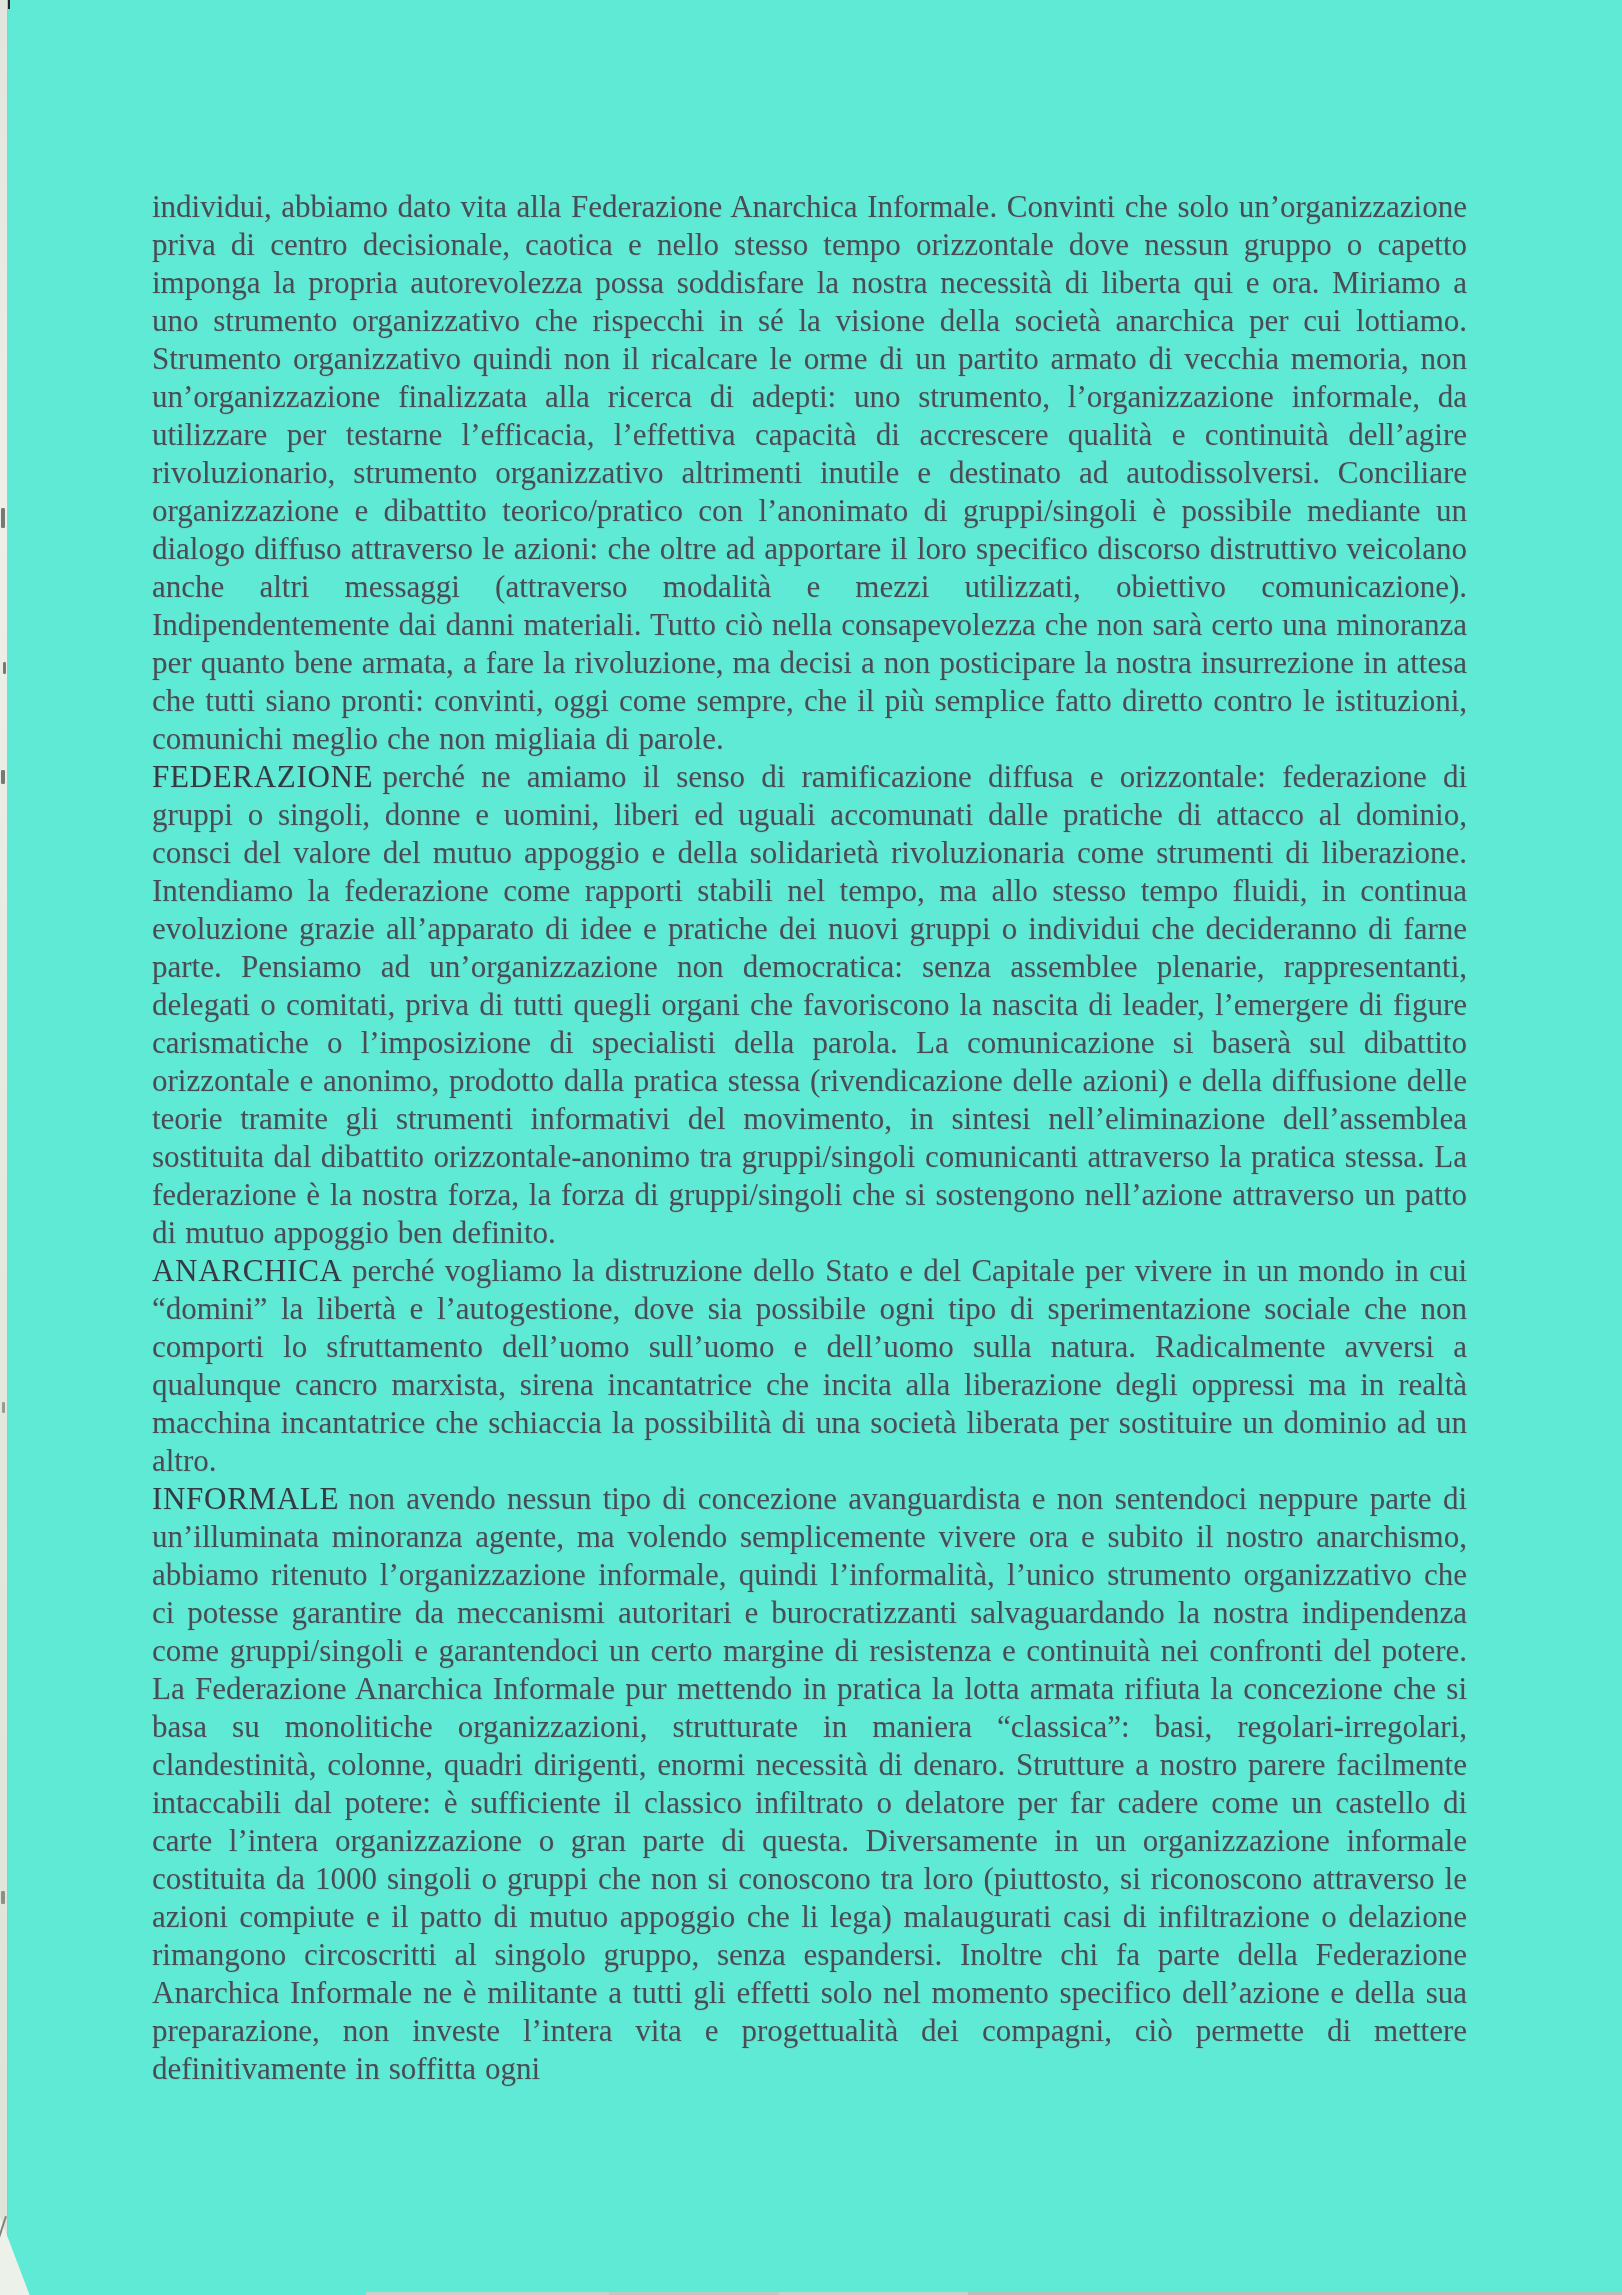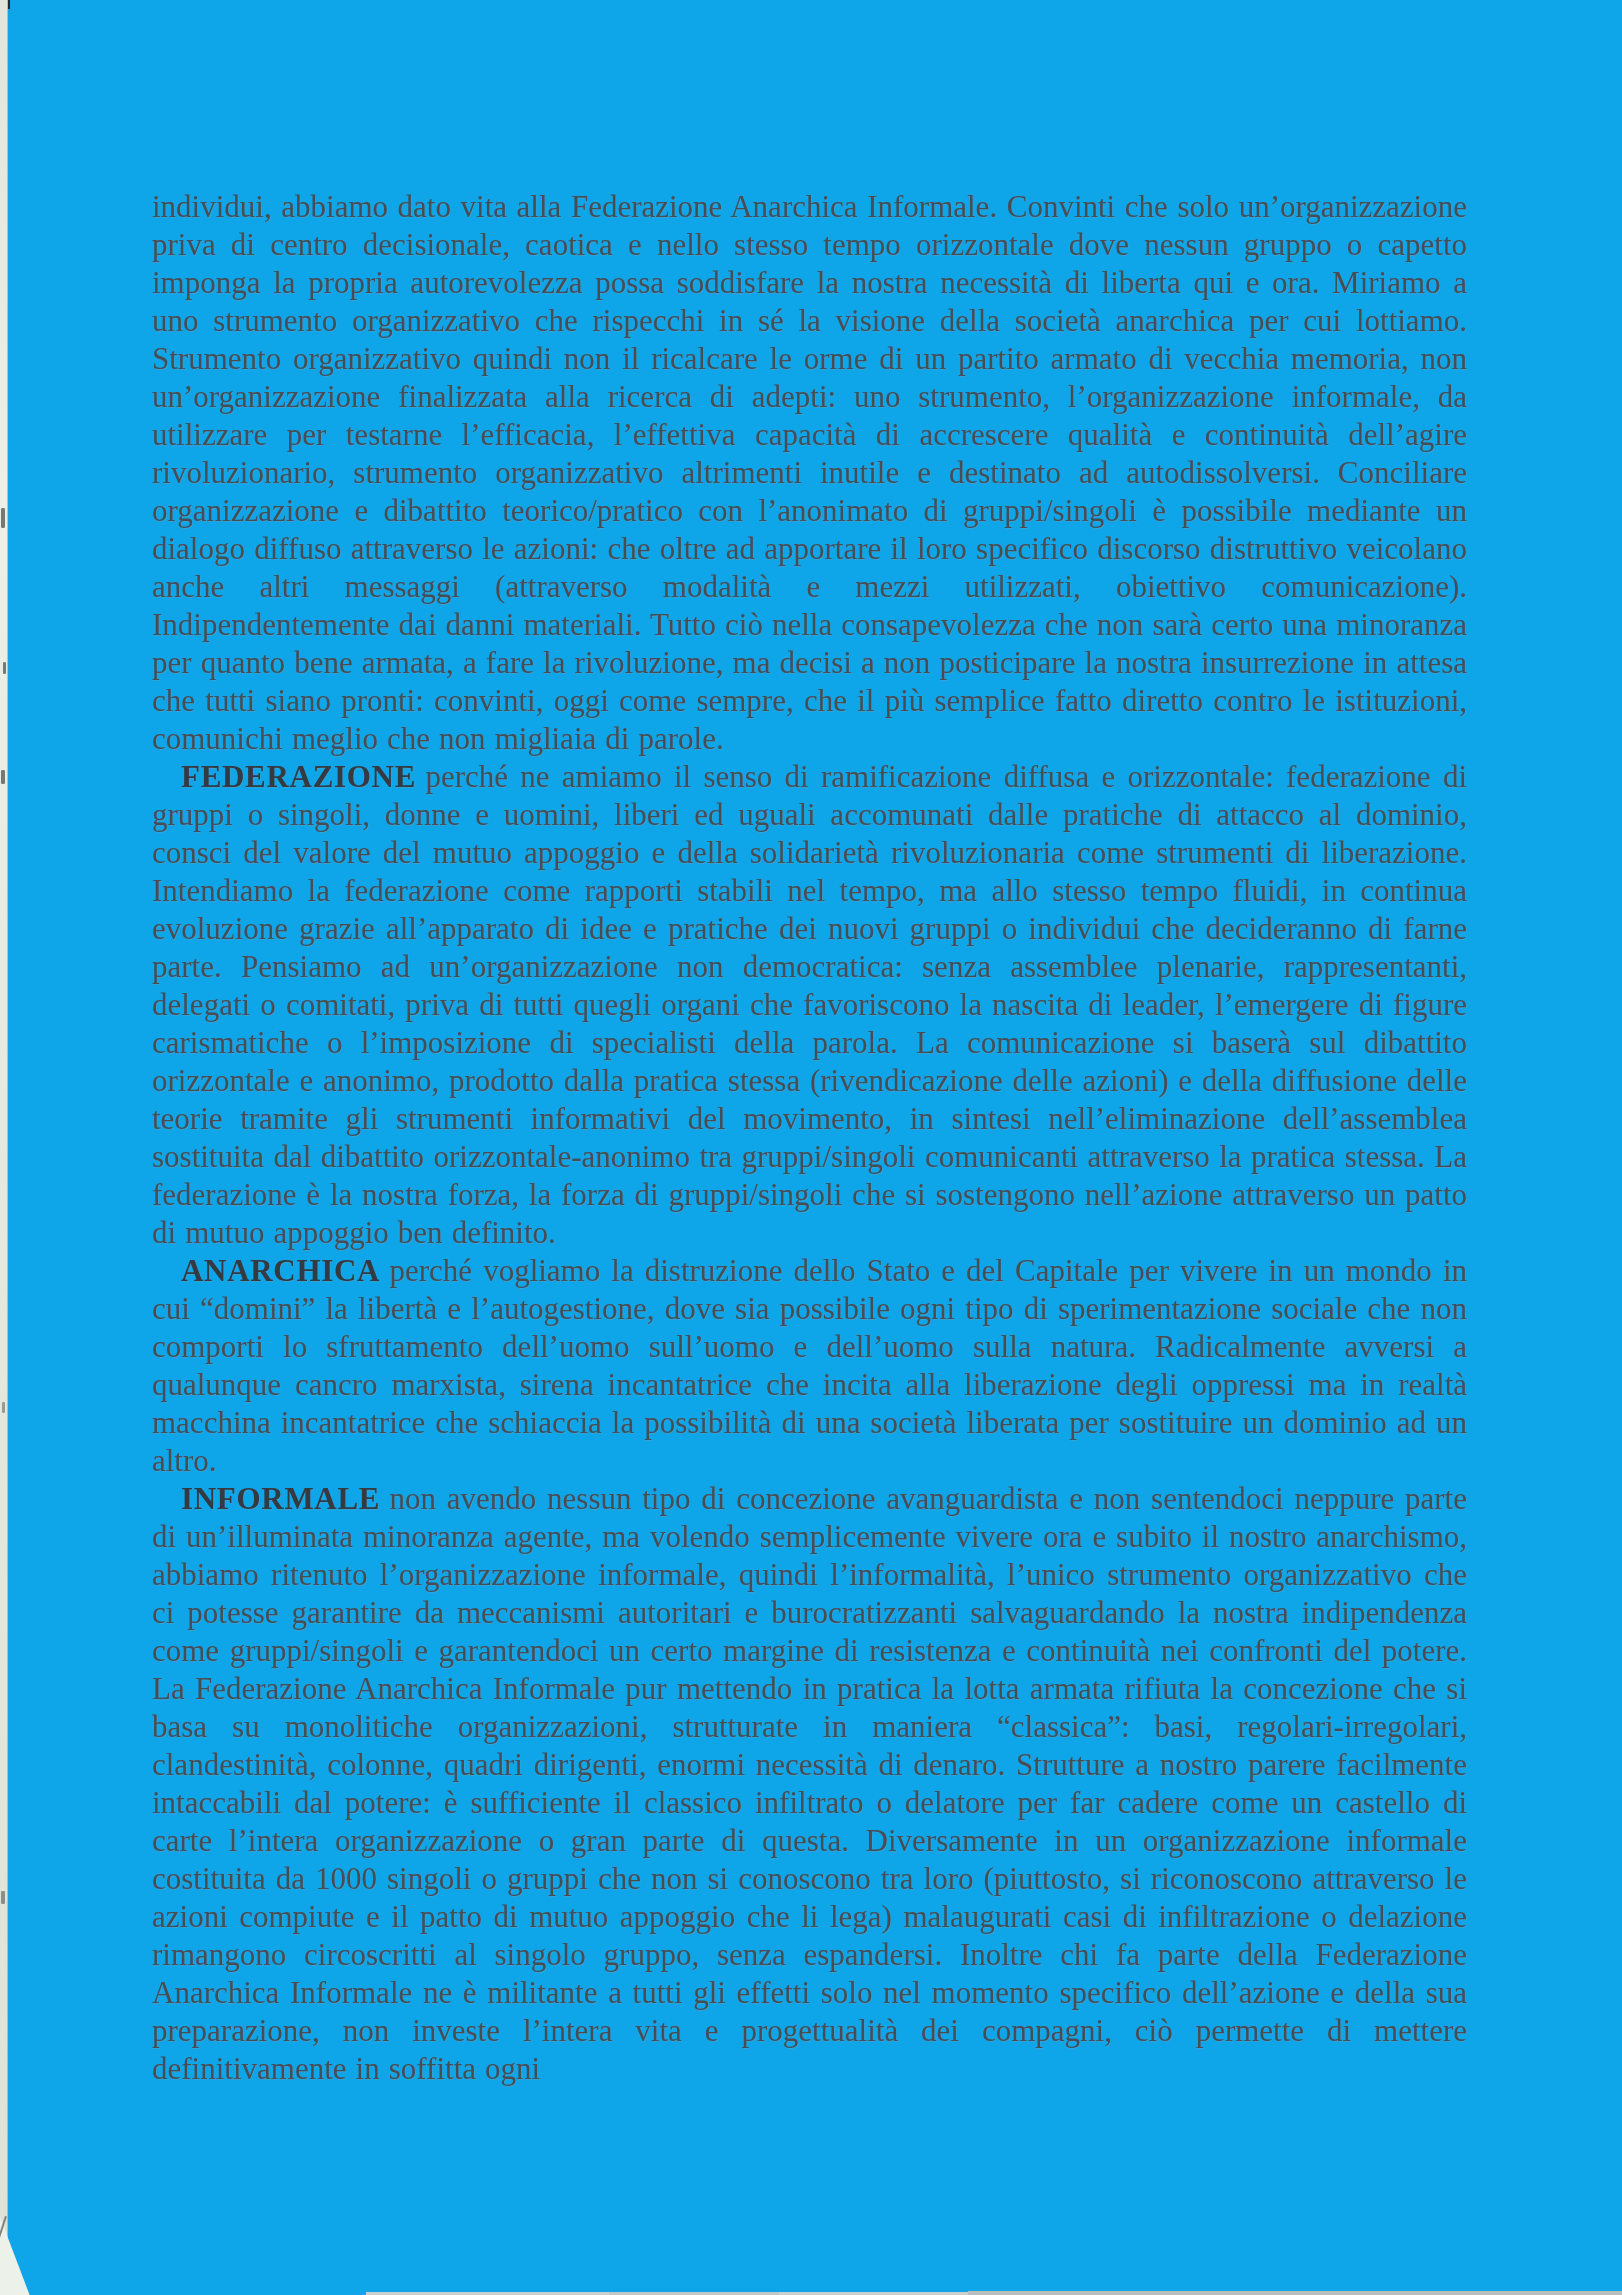--- a/index.html
+++ b/index.html
@@ -4,21 +4,21 @@
 <style>
   html, body {
     margin: 0;
     padding: 0;
     background: #fcfcfa;
   }
   .page {
     position: relative;
     width: 1623px;
     height: 2295px;
-    background: #0ea5e9;
+    background: #5eead4;
     overflow: hidden;
     font-family: "Liberation Serif", serif;
   }
   
   .text-block {
     position: absolute;
     left: 152px;
     top: 188px;
     width: 1315px;
     color: #474d55;
@@ -26,25 +26,24 @@
     line-height: 38px;
     text-align: justify;
     text-shadow: 0.7px 0.7px 0 rgba(150, 155, 162, 0.30);
     word-spacing: 1.3px;
   }
   .text-block p {
     margin: 0;
     padding: 0;
   }
   .text-block b {
-    font-weight: bold;
+    font-weight: normal;
     color: #343a42;
     margin-right: 0.30em;
     letter-spacing: 0.7px;
-    margin-left: 29px;
   }
   .text-block b:empty { display: none; margin: 0; }
 
   
   .corner-mark {
     position: absolute;
     left: 0; top: 0;
     width: 9.8px; height: 8.5px;
     background: #23272c;
   }

